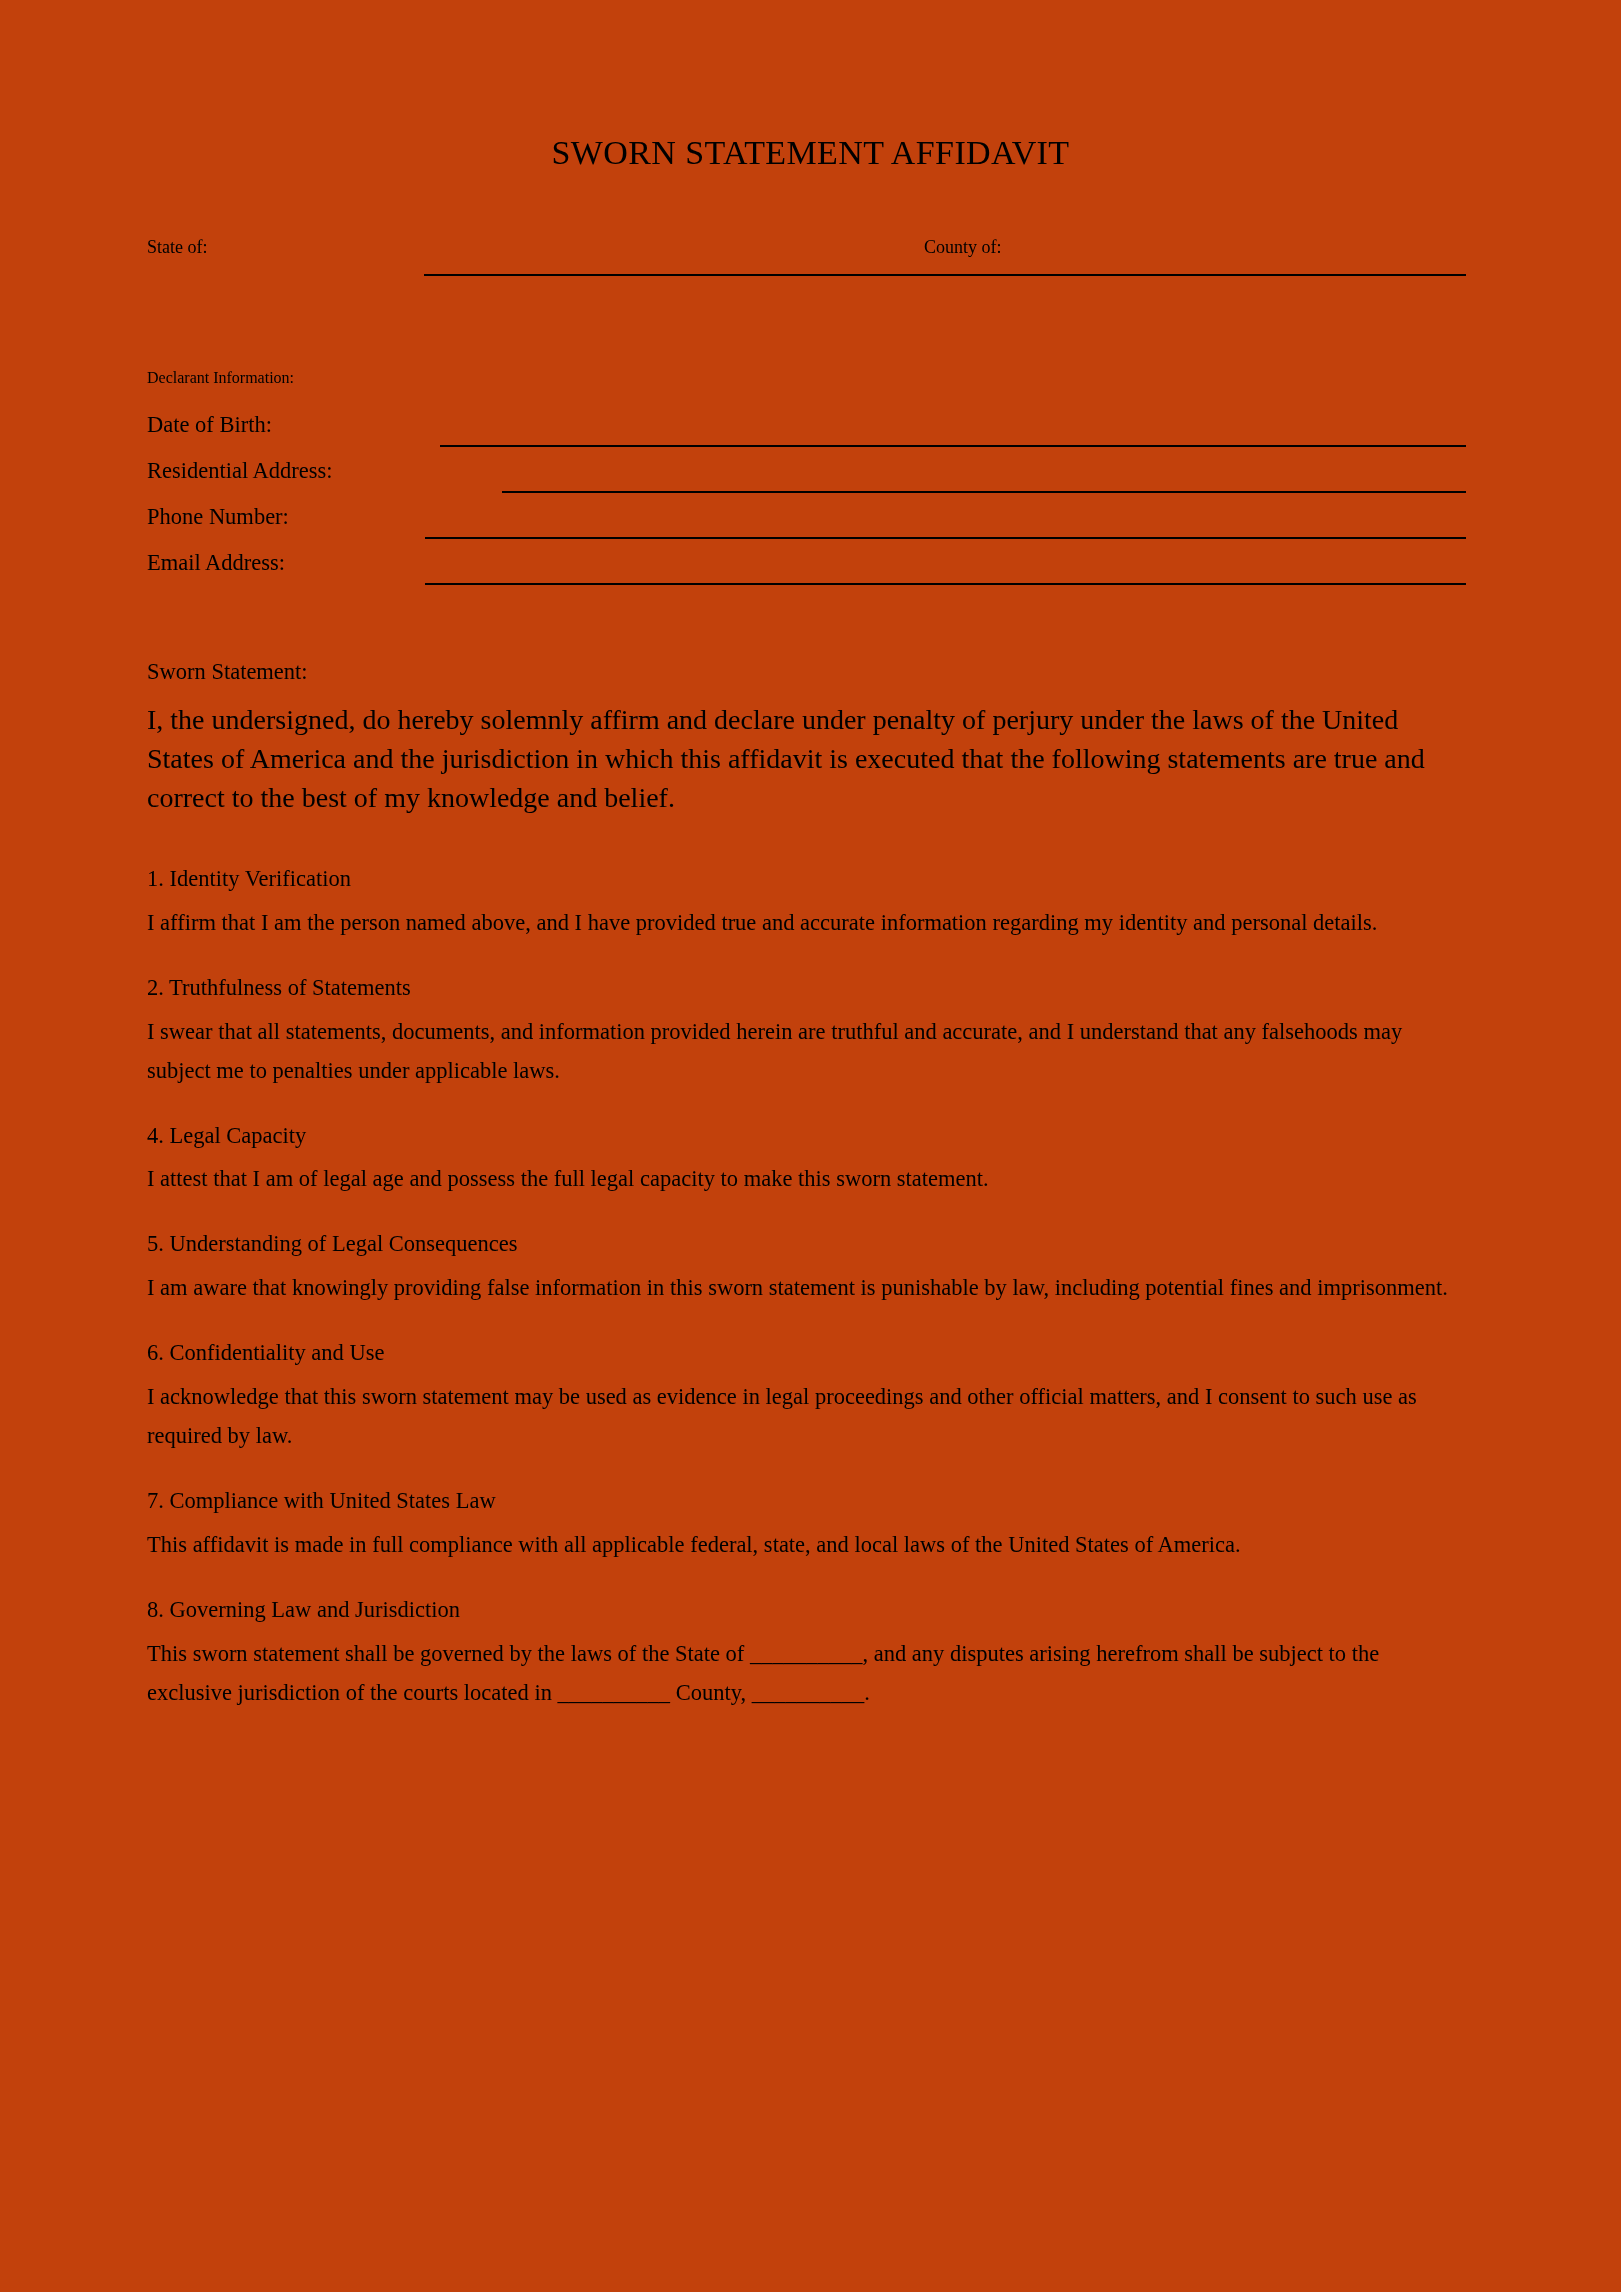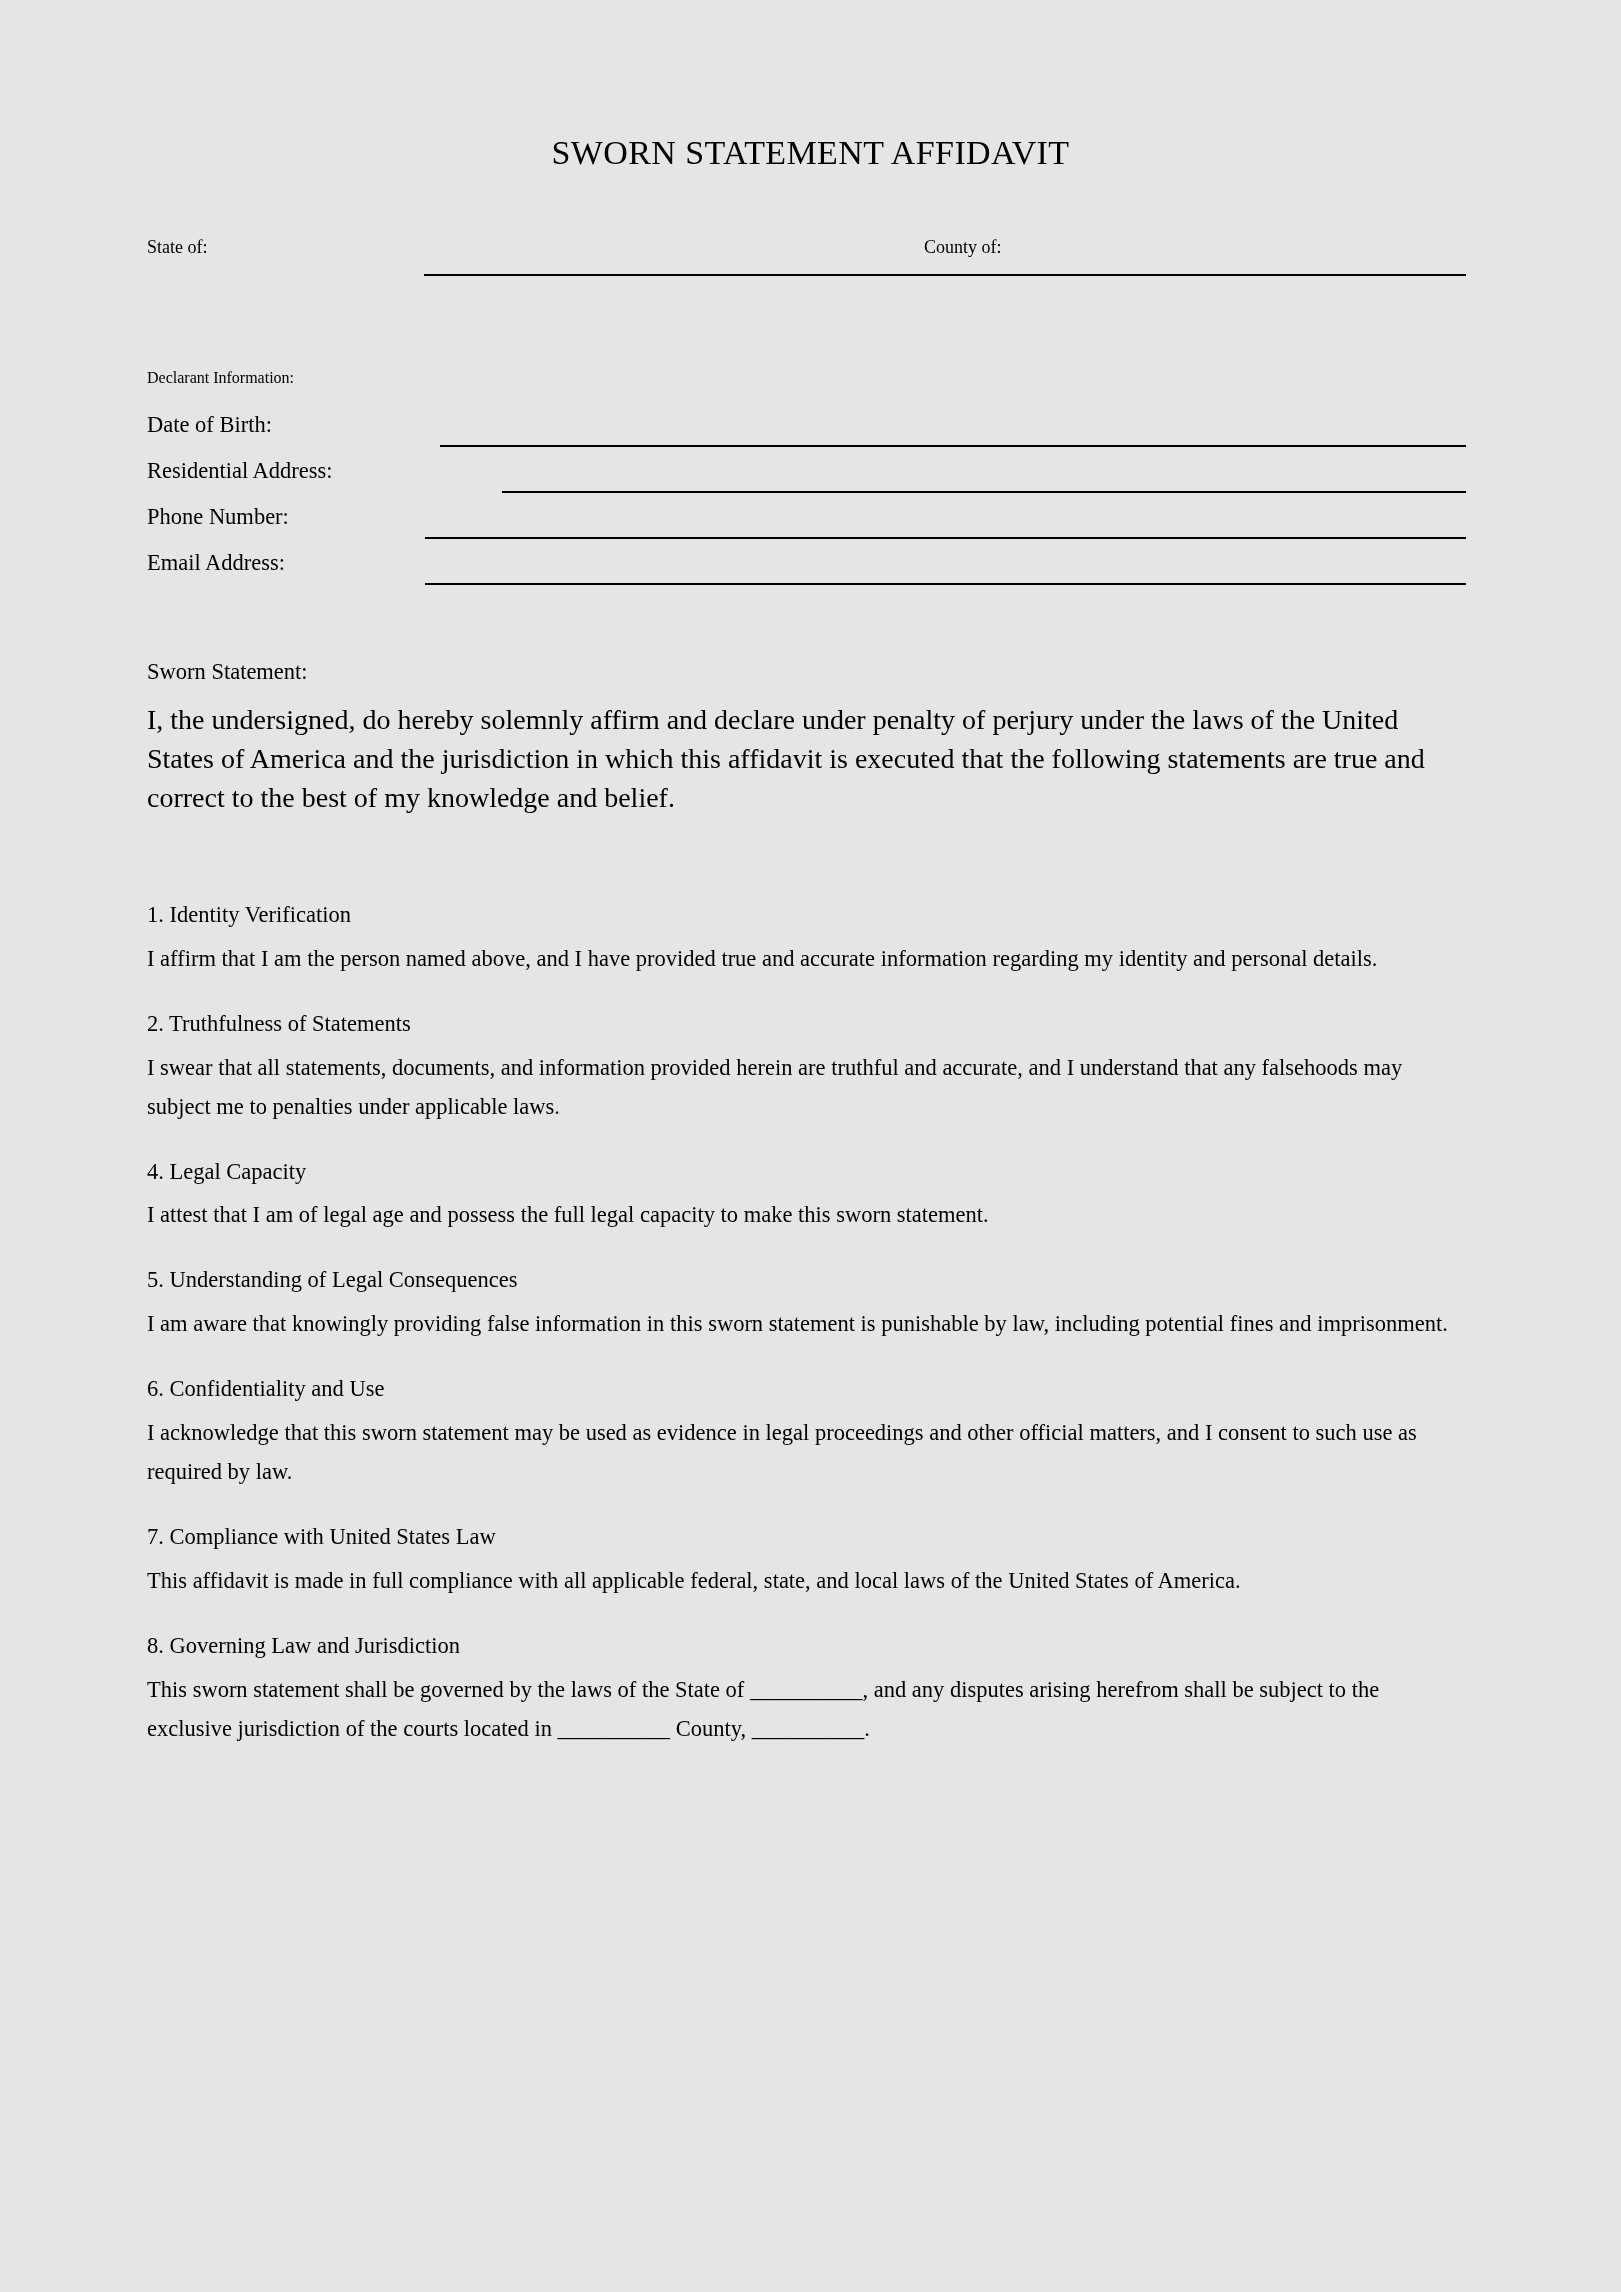--- a/index.html
+++ b/index.html
@@ -10,21 +10,21 @@
   }
   body {
     font-family: "Liberation Serif", "DejaVu Serif", serif;
     color: #000000;
   }
   .page {
     position: relative;
     width: 1621px;
     height: 2293px;
     margin: 0 auto;
-    background: #e5e5e5;
+    background: #c2410c;
     box-sizing: border-box;
     overflow: hidden;
   }
 
   
   .doc-title {
     position: absolute;
     top: 110px;
     left: 0;
     width: 1621px;
@@ -114,21 +114,21 @@
   }
   .body-par {
     font-size: 28px;
     line-height: 39px;
     margin: 0;
     text-align: left;
   }
 
   
   .sections {
-    top: 898px;
+    top: 862px;
   }
   .section {
     margin-bottom: 29px;
   }
   .section:last-child { margin-bottom: 0; }
   .section-heading {
     font-size: 22.5px;
     line-height: 33px;
     margin: 0 0 7.8px 0;
     font-weight: normal;

